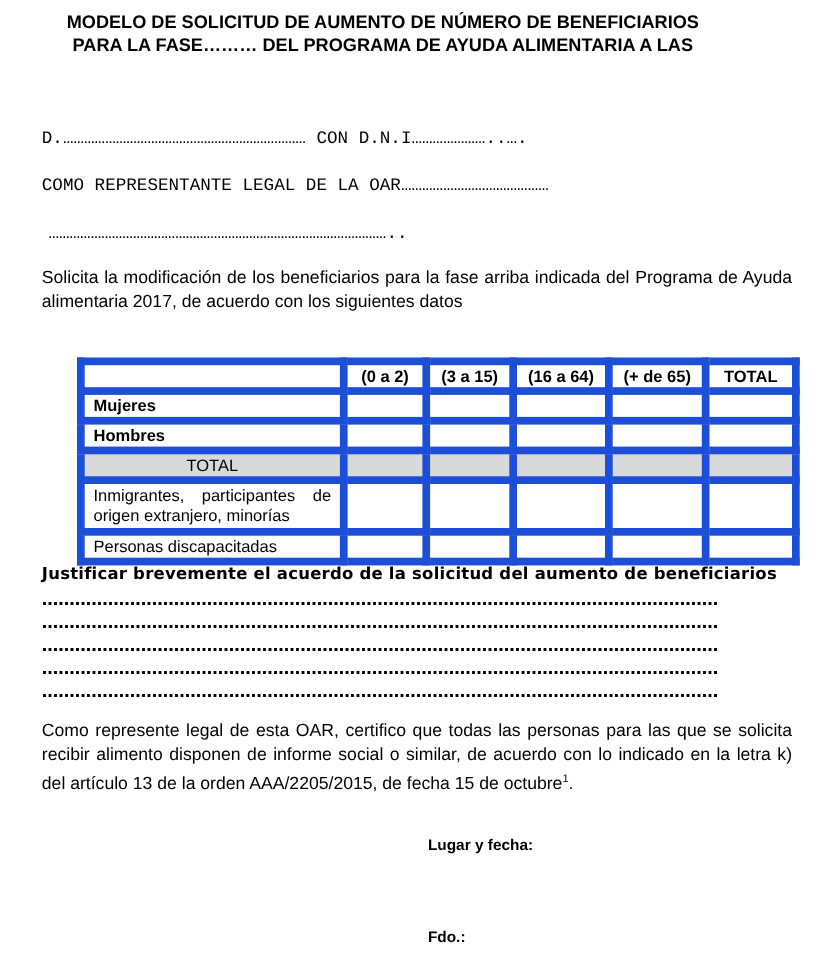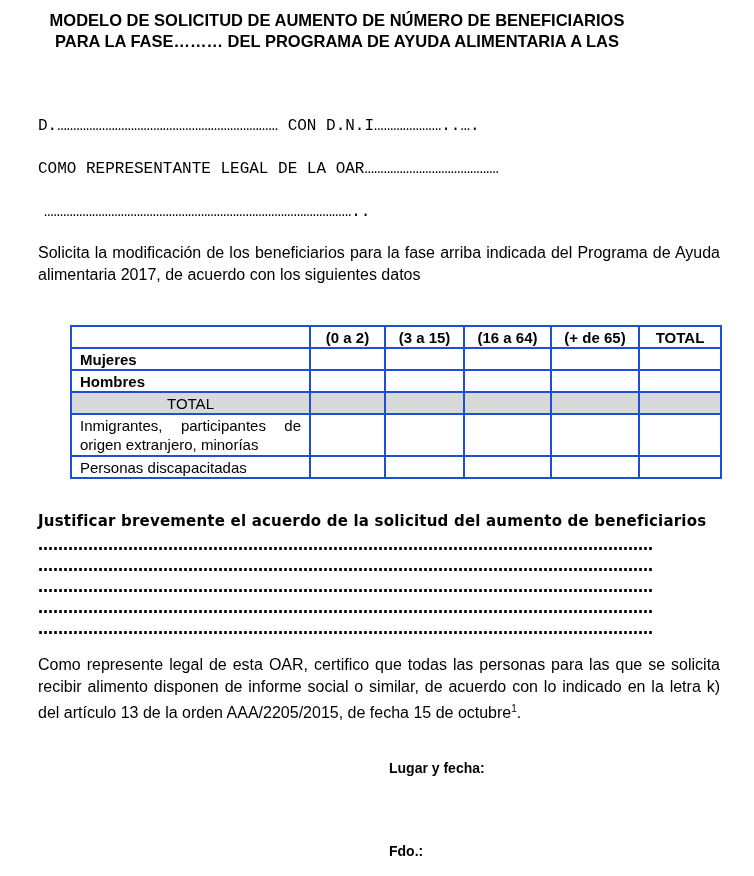--- a/index.html
+++ b/index.html
@@ -2,34 +2,34 @@
 <html><head>
   <meta charset="utf-8">
   <style>
     html, body { margin: 0; padding: 0; background: #ffffff; }
     body {
       width: 754px; height: 876px; position: relative; overflow: hidden;
       font-family: "Liberation Sans", sans-serif; color: #000;
     }
     .abs { position: absolute; }
     .title {
-      left: 4px; top: 10px; width: 666px; text-align: center;
+      left: 15px; top: 10px; width: 666px; text-align: center;
       font-weight: bold; font-size: 16.5px; line-height: 21px;
     }
     .title div { white-space: nowrap; }
     .line { font-size: 16px; white-space: nowrap; font-family: Liberation Mono, monospace; }
     .para {
       left: 38px; width: 682px; font-size: 16px; line-height: 22px; text-align: justify;
     }
     table.data {
       position: absolute; left: 70px; top: 325px;
       border-collapse: collapse; font-size: 15px; table-layout: fixed;
     }
     table.data td, table.data th {
-      border: 2px solid #1d4ed8; padding: 0 8px; height: 20px; line-height: 19px;
+      border: 7px solid #1d4ed8; padding: 0 8px; height: 20px; line-height: 19px;
     }
     table.data th { font-weight: bold; text-align: center; white-space: nowrap; }
     table.data td.lab { text-align: left; }
     table.data td.bold { font-weight: bold; }
     table.data tr.shaded td { background: #d9d9d9; }
     table.data td.center { text-align: center; }
     .justify-title {
       left: 38px; top: 512px; font-family: "DejaVu Sans", sans-serif;
       font-weight: bold; font-size: 15px; white-space: nowrap; letter-spacing: 0.2px;
     }

